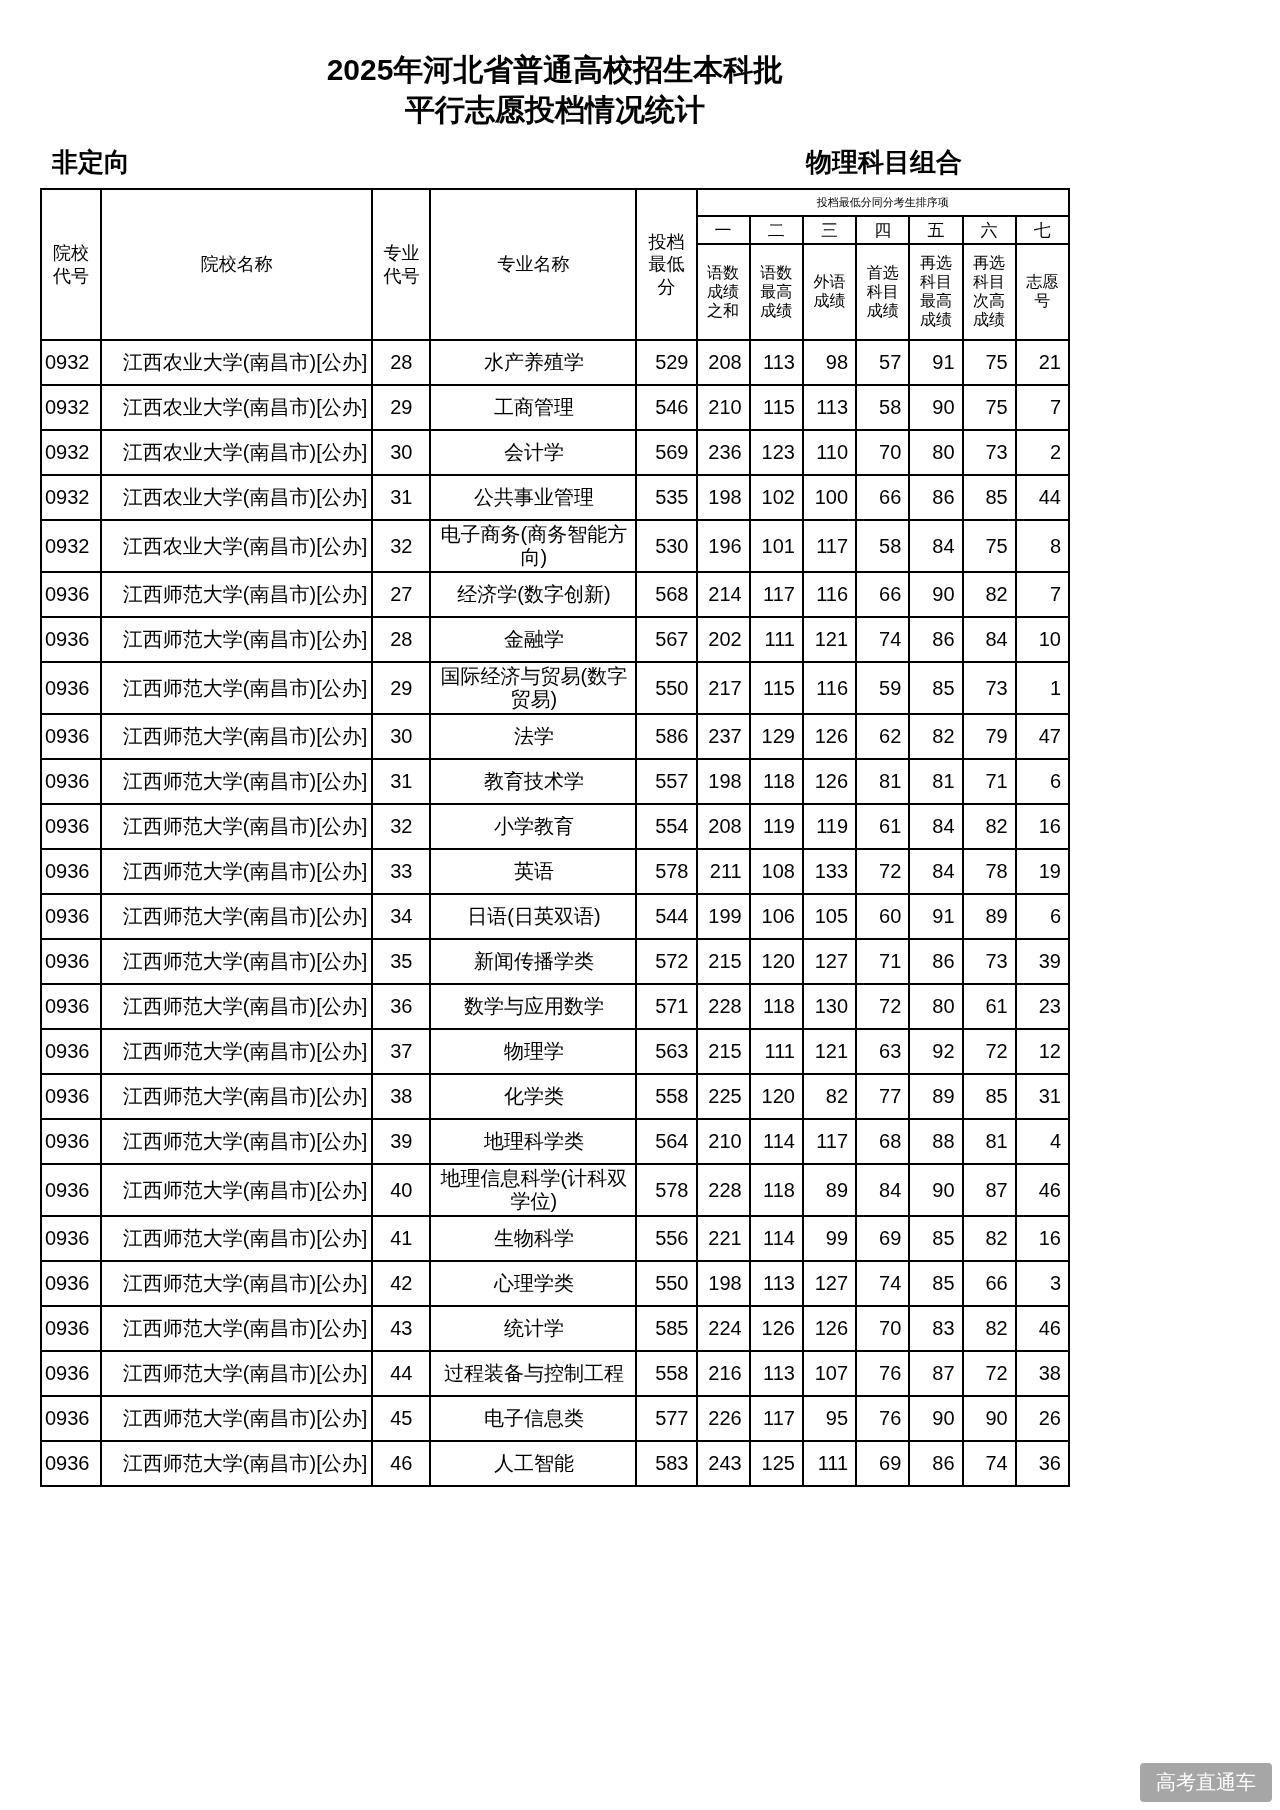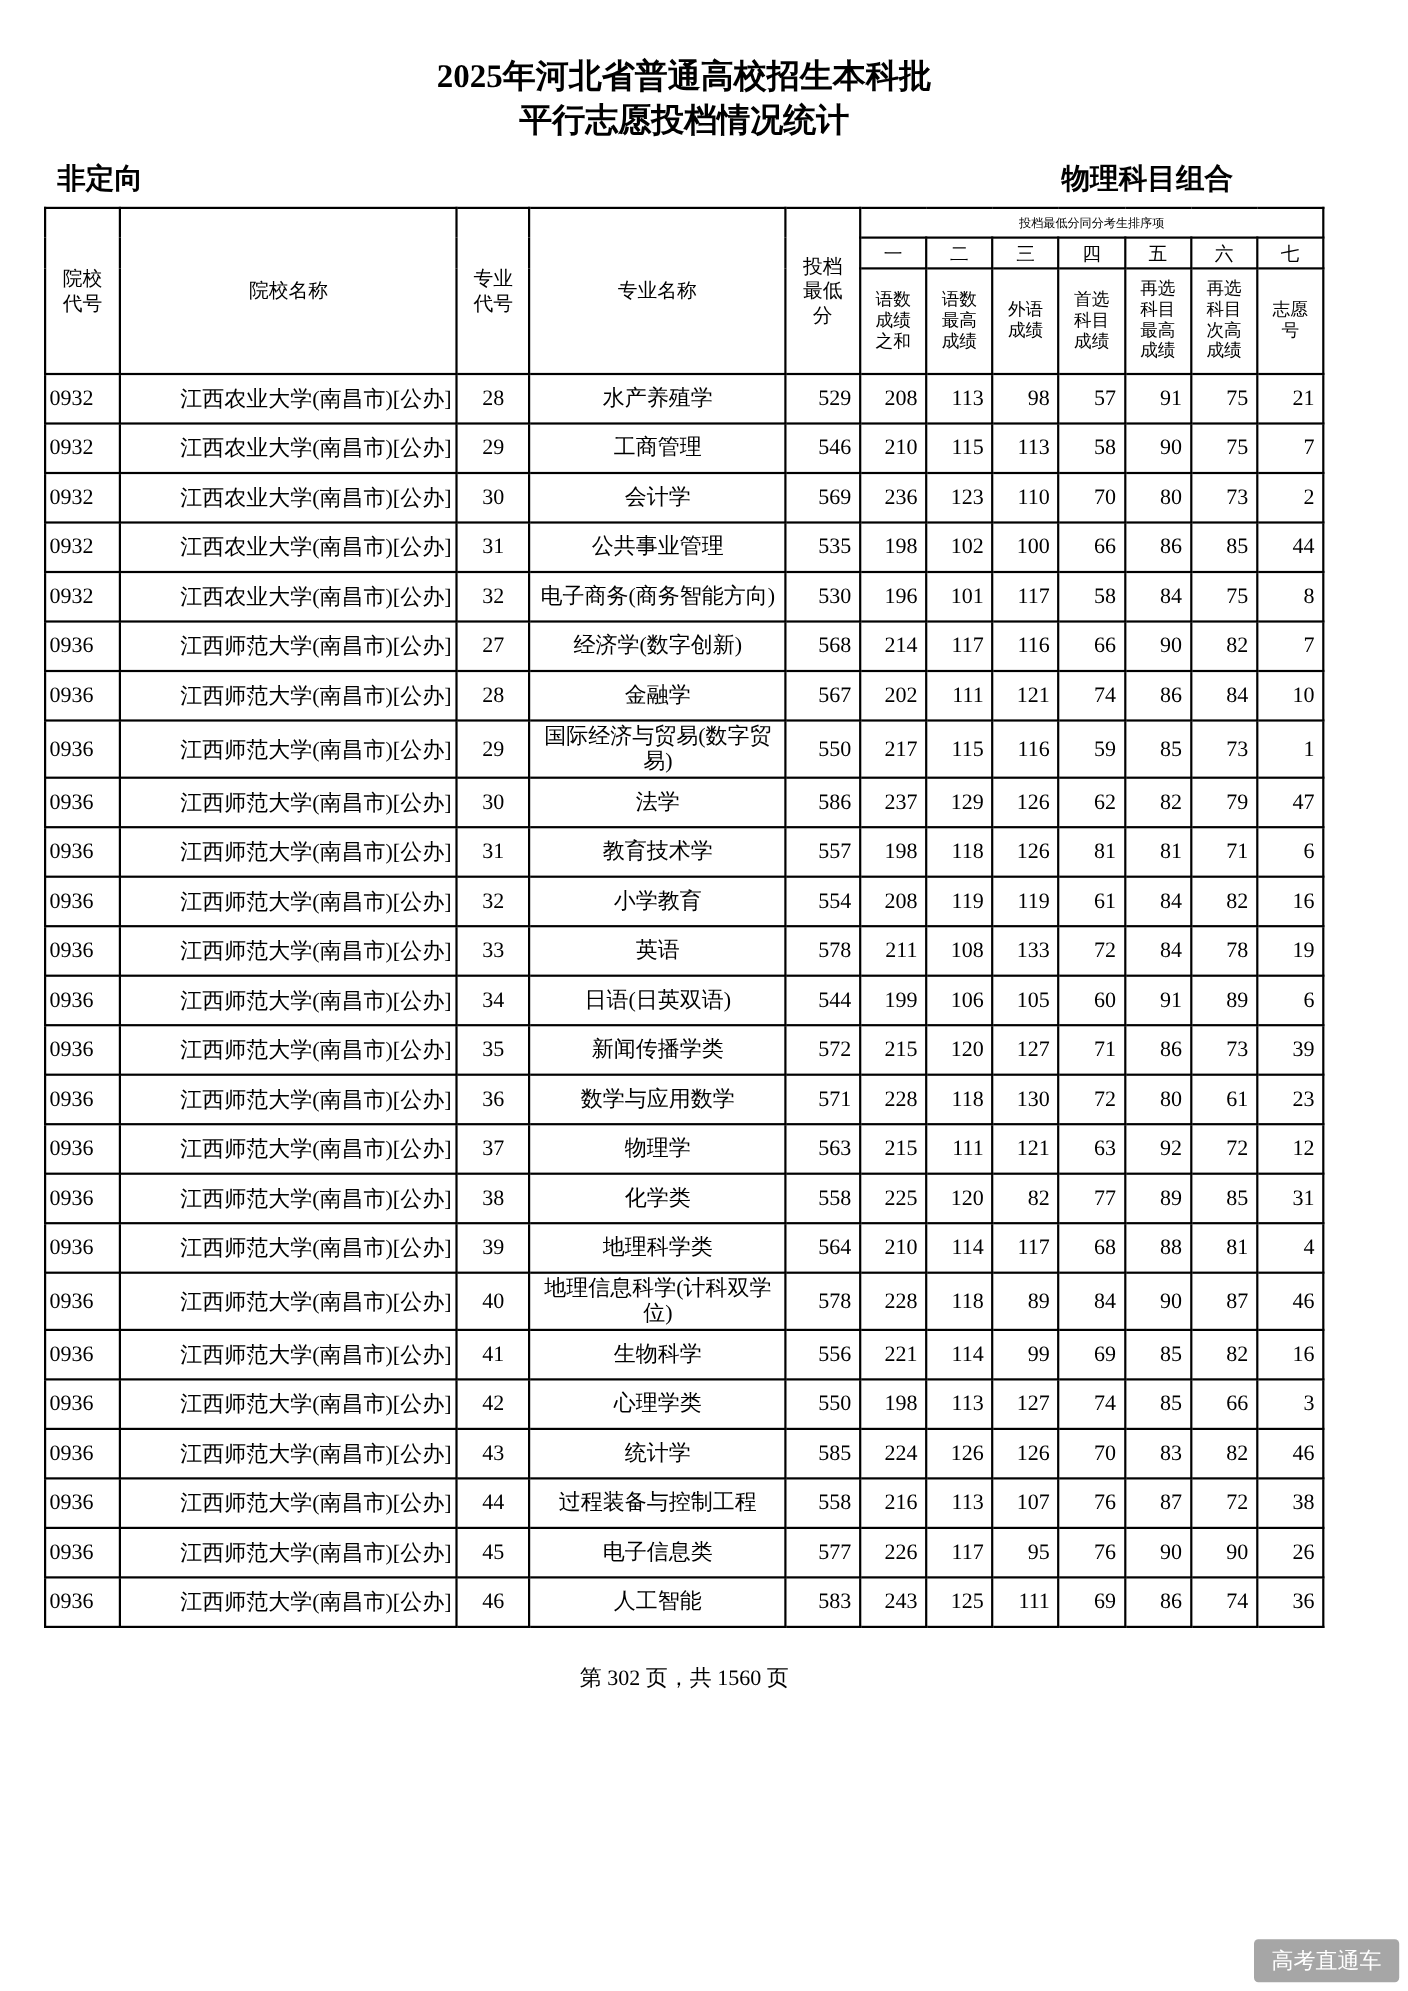--- a/index.html
+++ b/index.html
@@ -6,28 +6,28 @@
   html, body { margin: 0; padding: 0; }
   body {
     width: 1280px;
     height: 1810px;
     background: #ffffff;
     color: #000000;
     font-family: "Liberation Sans", "DejaVu Sans", sans-serif;
     position: relative;
     overflow: hidden;
   }
-  .content { width: 1164px; margin-left: 40px; padding-top: 50px; font-family: Liberation Serif, serif; }
+  .content { width: 1030px; margin-left: 40px; padding-top: 50px; }
   .title { text-align: center; font-size: 30px; font-weight: bold; line-height: 1.32; }
   .subheader {
     display: flex; justify-content: space-between; align-items: flex-end;
     margin: 16px 0 8px; font-size: 26px; font-weight: bold; gap: 16px;
   }
   .sub-left { padding-left: 12px; }
-  .sub-right { margin-right: 83px; }
+  .sub-right { margin-right: 108px; }
   table.report-table { border-collapse: collapse; width: 100%; table-layout: fixed; }
   th, td { border: 2px solid #000; }
   th { font-weight: normal; text-align: center; vertical-align: middle; padding: 0; }
   .fixed-h { font-size: 18px; white-space: pre-line; line-height: 1.25; }
   .group-h { font-size: 11px; height: 27px; }
   .rank-num { font-size: 17px; height: 28px; }
   .rank-label { font-size: 16px; white-space: pre-line; line-height: 1.18; height: 96px; padding: 4px 0; }
   td { font-size: 20px; height: 45px; padding: 2px 4px; vertical-align: middle; }
   td.c0 { text-align: left; padding-left: 3px; border-radius: 11px; }
   td.c1 { text-align: right; padding-left: 4px; }
@@ -464,17 +464,16 @@
           <td class="c6">125</td>
           <td class="c7">111</td>
           <td class="c8">69</td>
           <td class="c9">86</td>
           <td class="c10">74</td>
           <td class="c11">36</td>
         </tr>
       </tbody>
   </table>
 
-  <div class="footer">第 302 页，共 1560 页</div>
 
 </div>
 
 <div class="watermark">高考直通车</div>
 
 </body></html>

